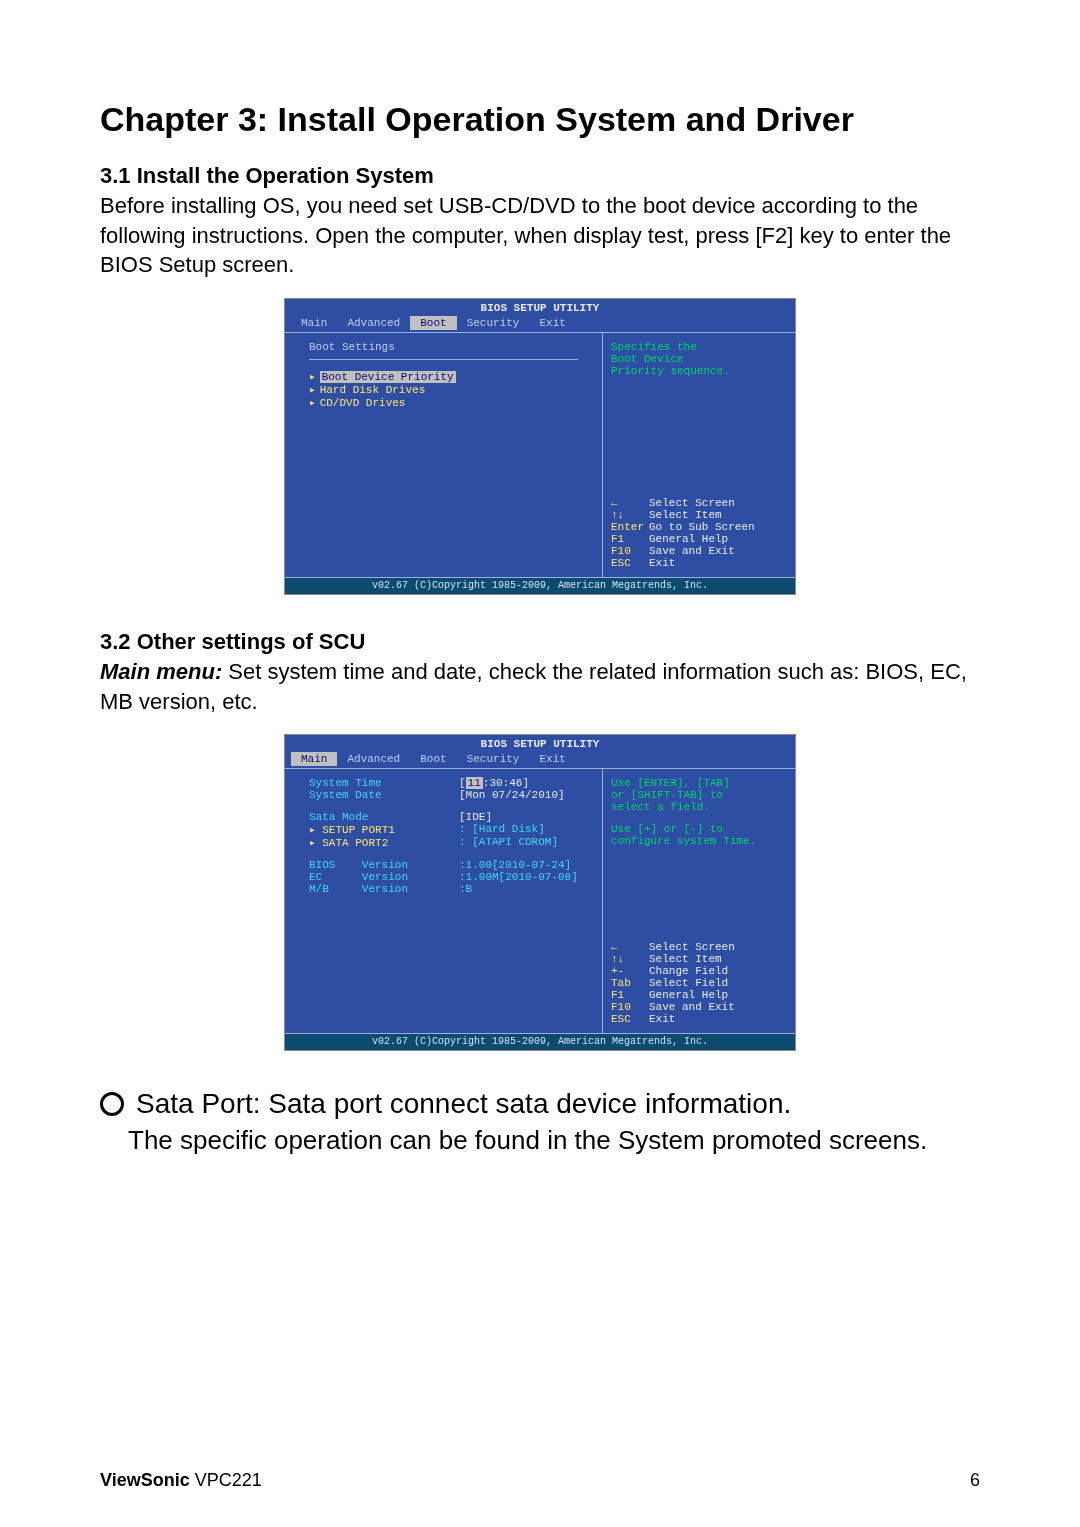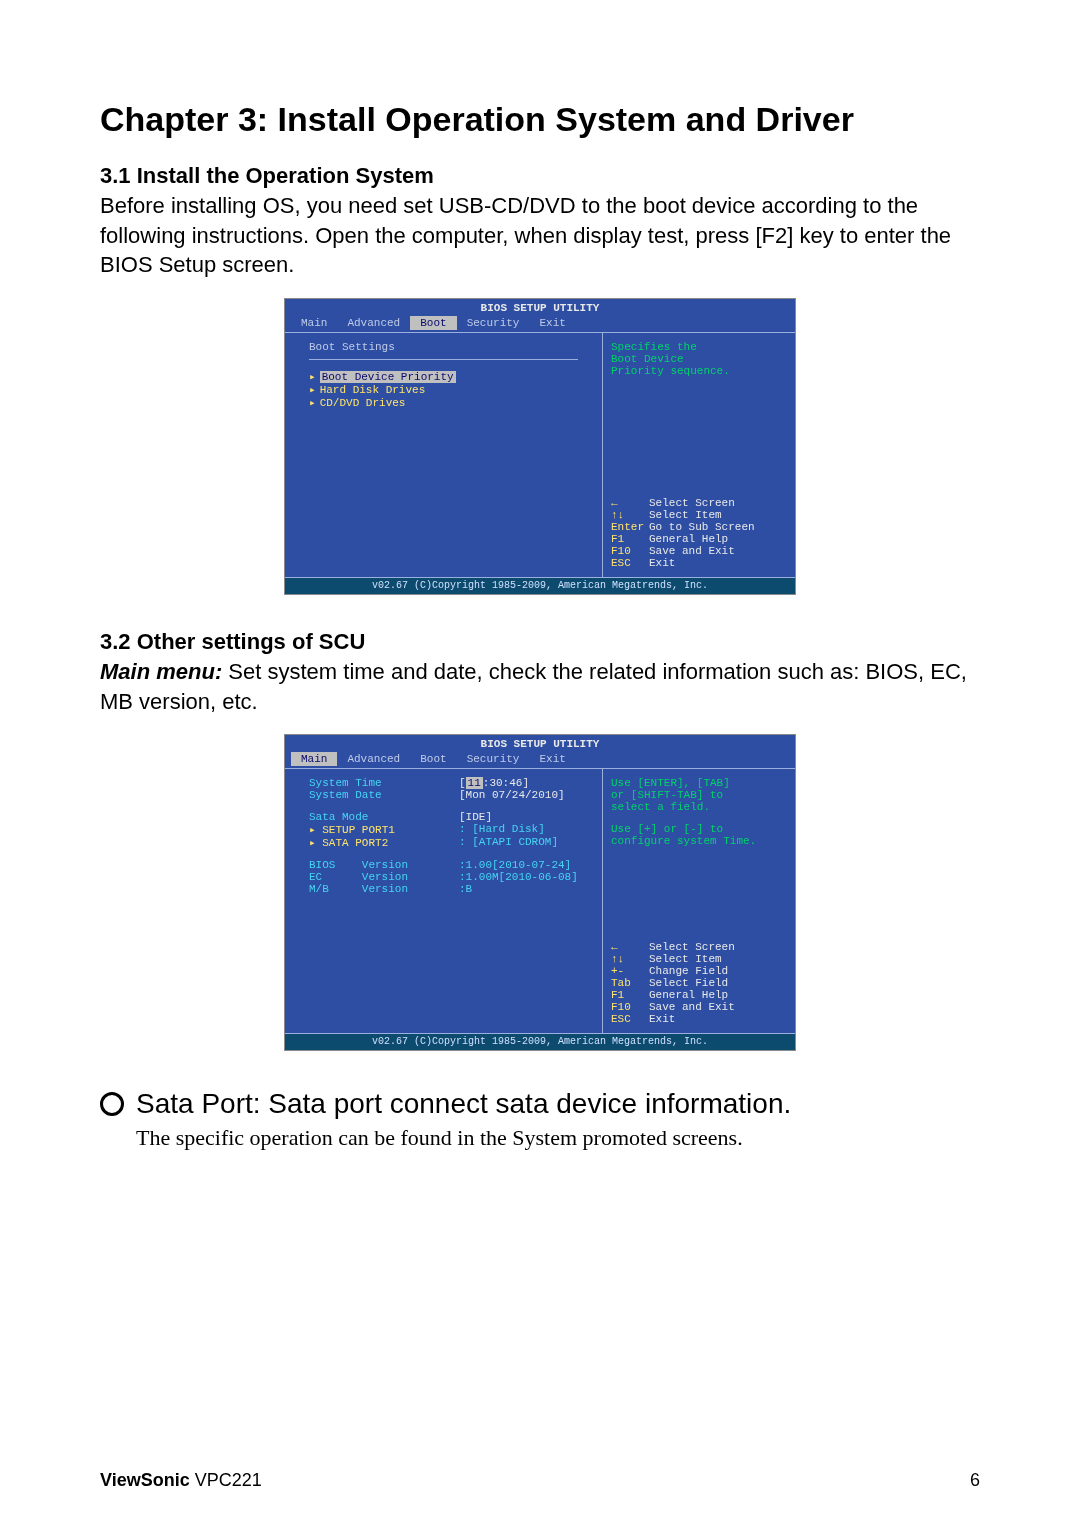--- a/index.html
+++ b/index.html
@@ -115,24 +115,23 @@
   .bullet-mark {
     display: inline-block;
     width: 18px;
     height: 18px;
     border: 3px solid #000;
     border-radius: 50%;
     vertical-align: -3px;
     margin-right: 12px;
   }
   .bullet-cont {
-    font-size: 22px;
+    font-size: 26px;
     line-height: 1.35;
-    margin: 0 0 0 36px;
-    font-family: Liberation Serif, serif;
+    margin: 0 0 0 28px;
   }
   .footer {
     position: absolute;
     bottom: 36px;
     left: 100px;
     right: 100px;
     display: flex;
     justify-content: space-between;
     font-size: 18px;
   }
@@ -228,21 +227,21 @@
               <span class="bios-label"><span class="yellow">▸ SATA PORT2</span></span>
               <span><span class="cyan">: [ATAPI CDROM]</span></span>
             </div>
             <div style="height: 10px;"></div>
             <div class="bios-row">
               <span class="bios-label"><span class="cyan" style="white-space:pre">BIOS    Version</span></span>
               <span><span class="cyan">:1.00[2010-07-24]</span></span>
             </div>
             <div class="bios-row">
               <span class="bios-label"><span class="cyan" style="white-space:pre">EC      Version</span></span>
-              <span><span class="cyan">:1.00M[2010-06-08]</span></span>
+              <span><span class="cyan">:1.00M[2010-07-08]</span></span>
             </div>
             <div class="bios-row">
               <span class="bios-label"><span class="cyan" style="white-space:pre">M/B     Version</span></span>
               <span><span class="cyan">:B</span></span>
             </div>
           </div>
         <div class="bios-right">
           <div>
             <div class="bios-right-top" style="white-space:pre-line;">Use [ENTER], [TAB]
 or [SHIFT-TAB] to

